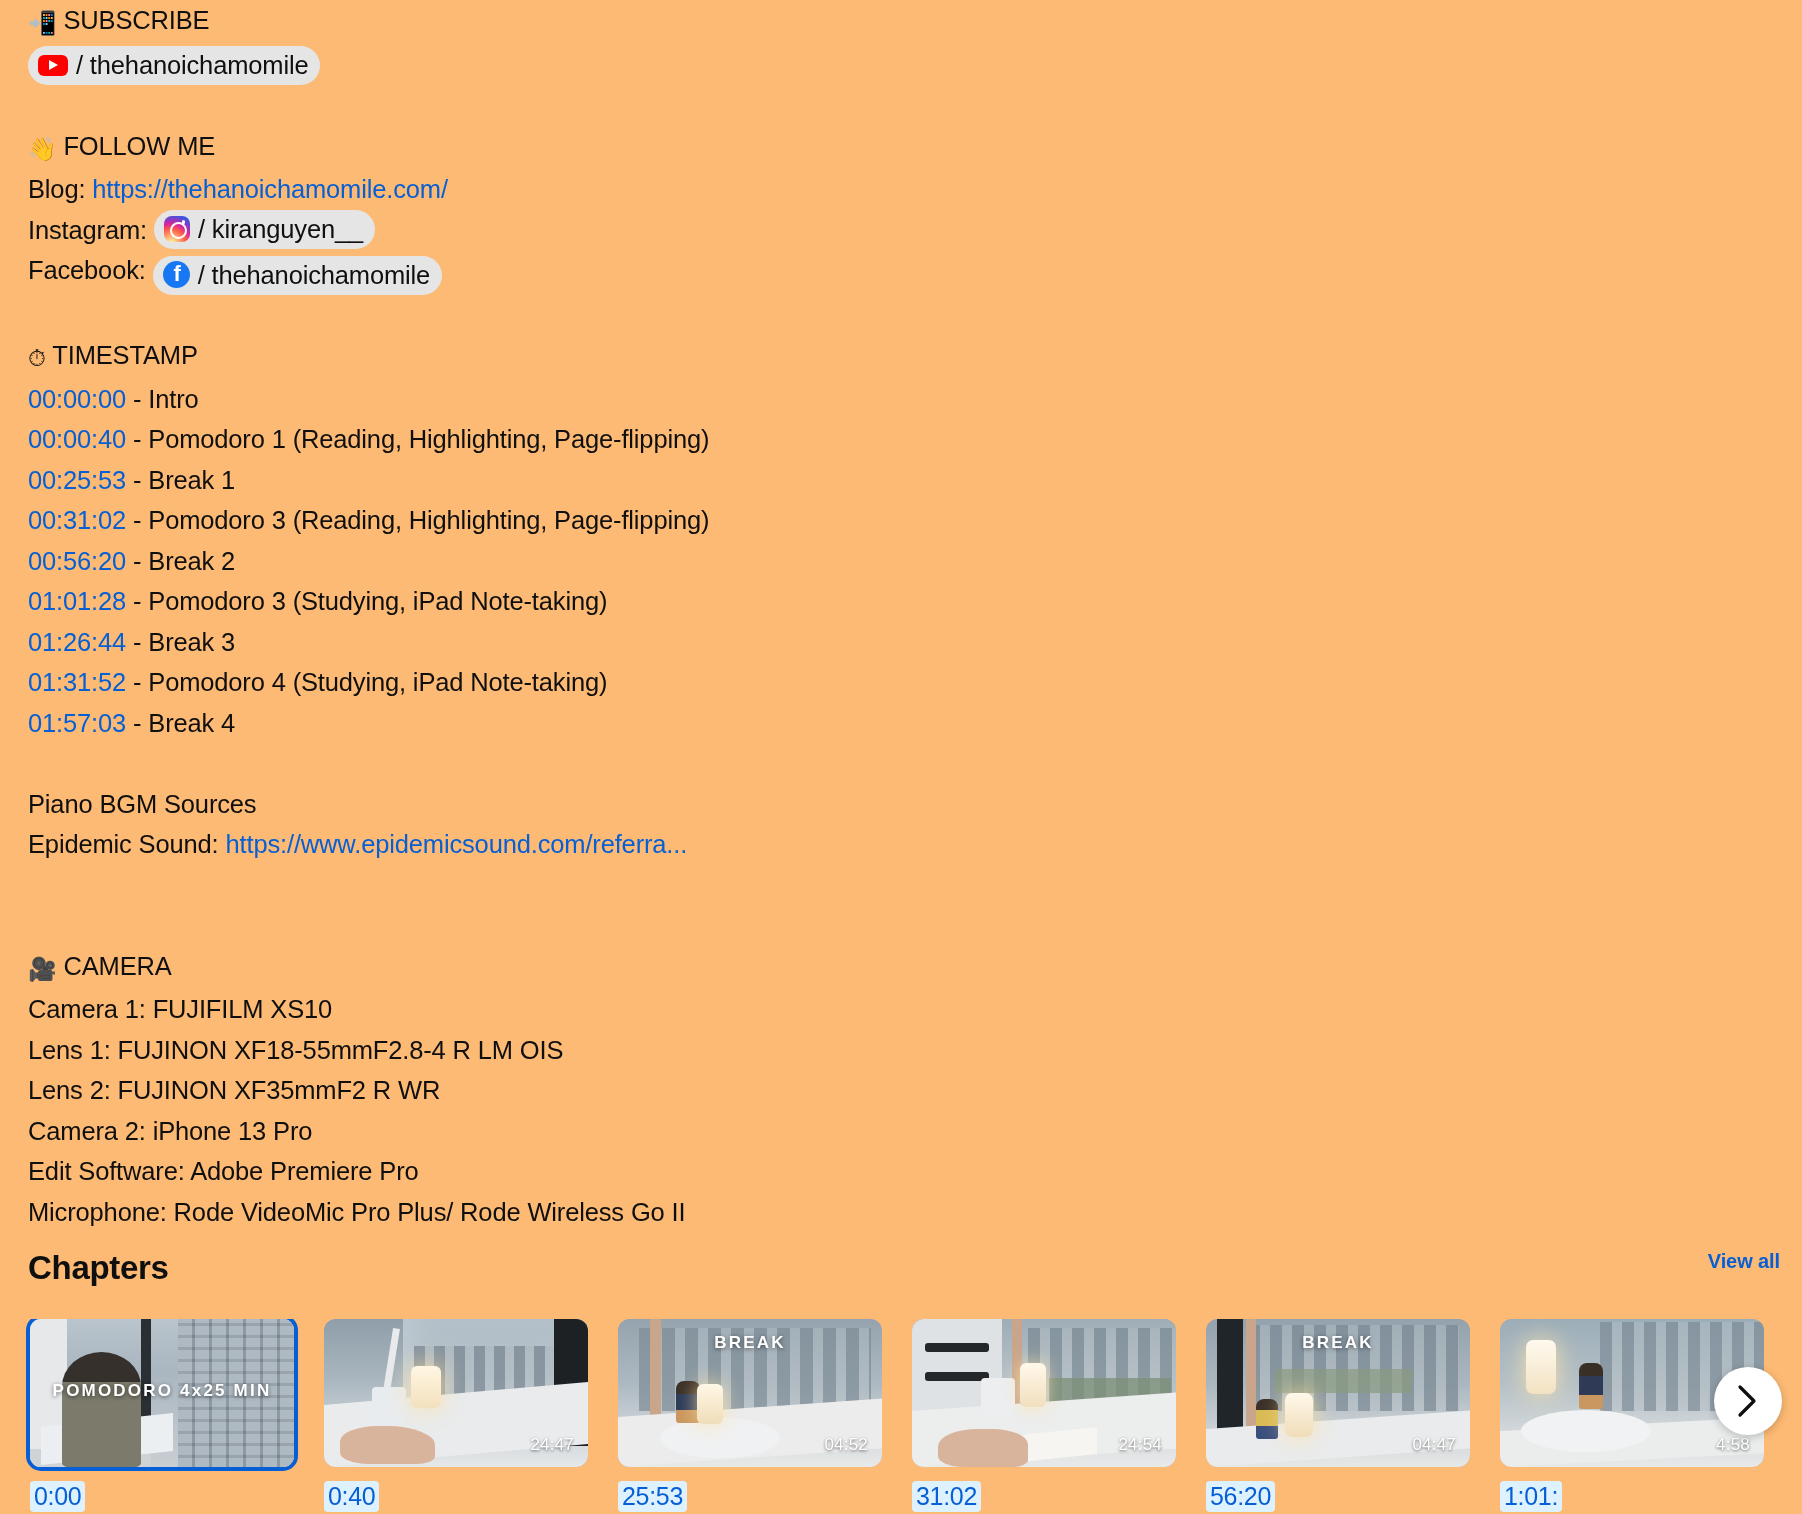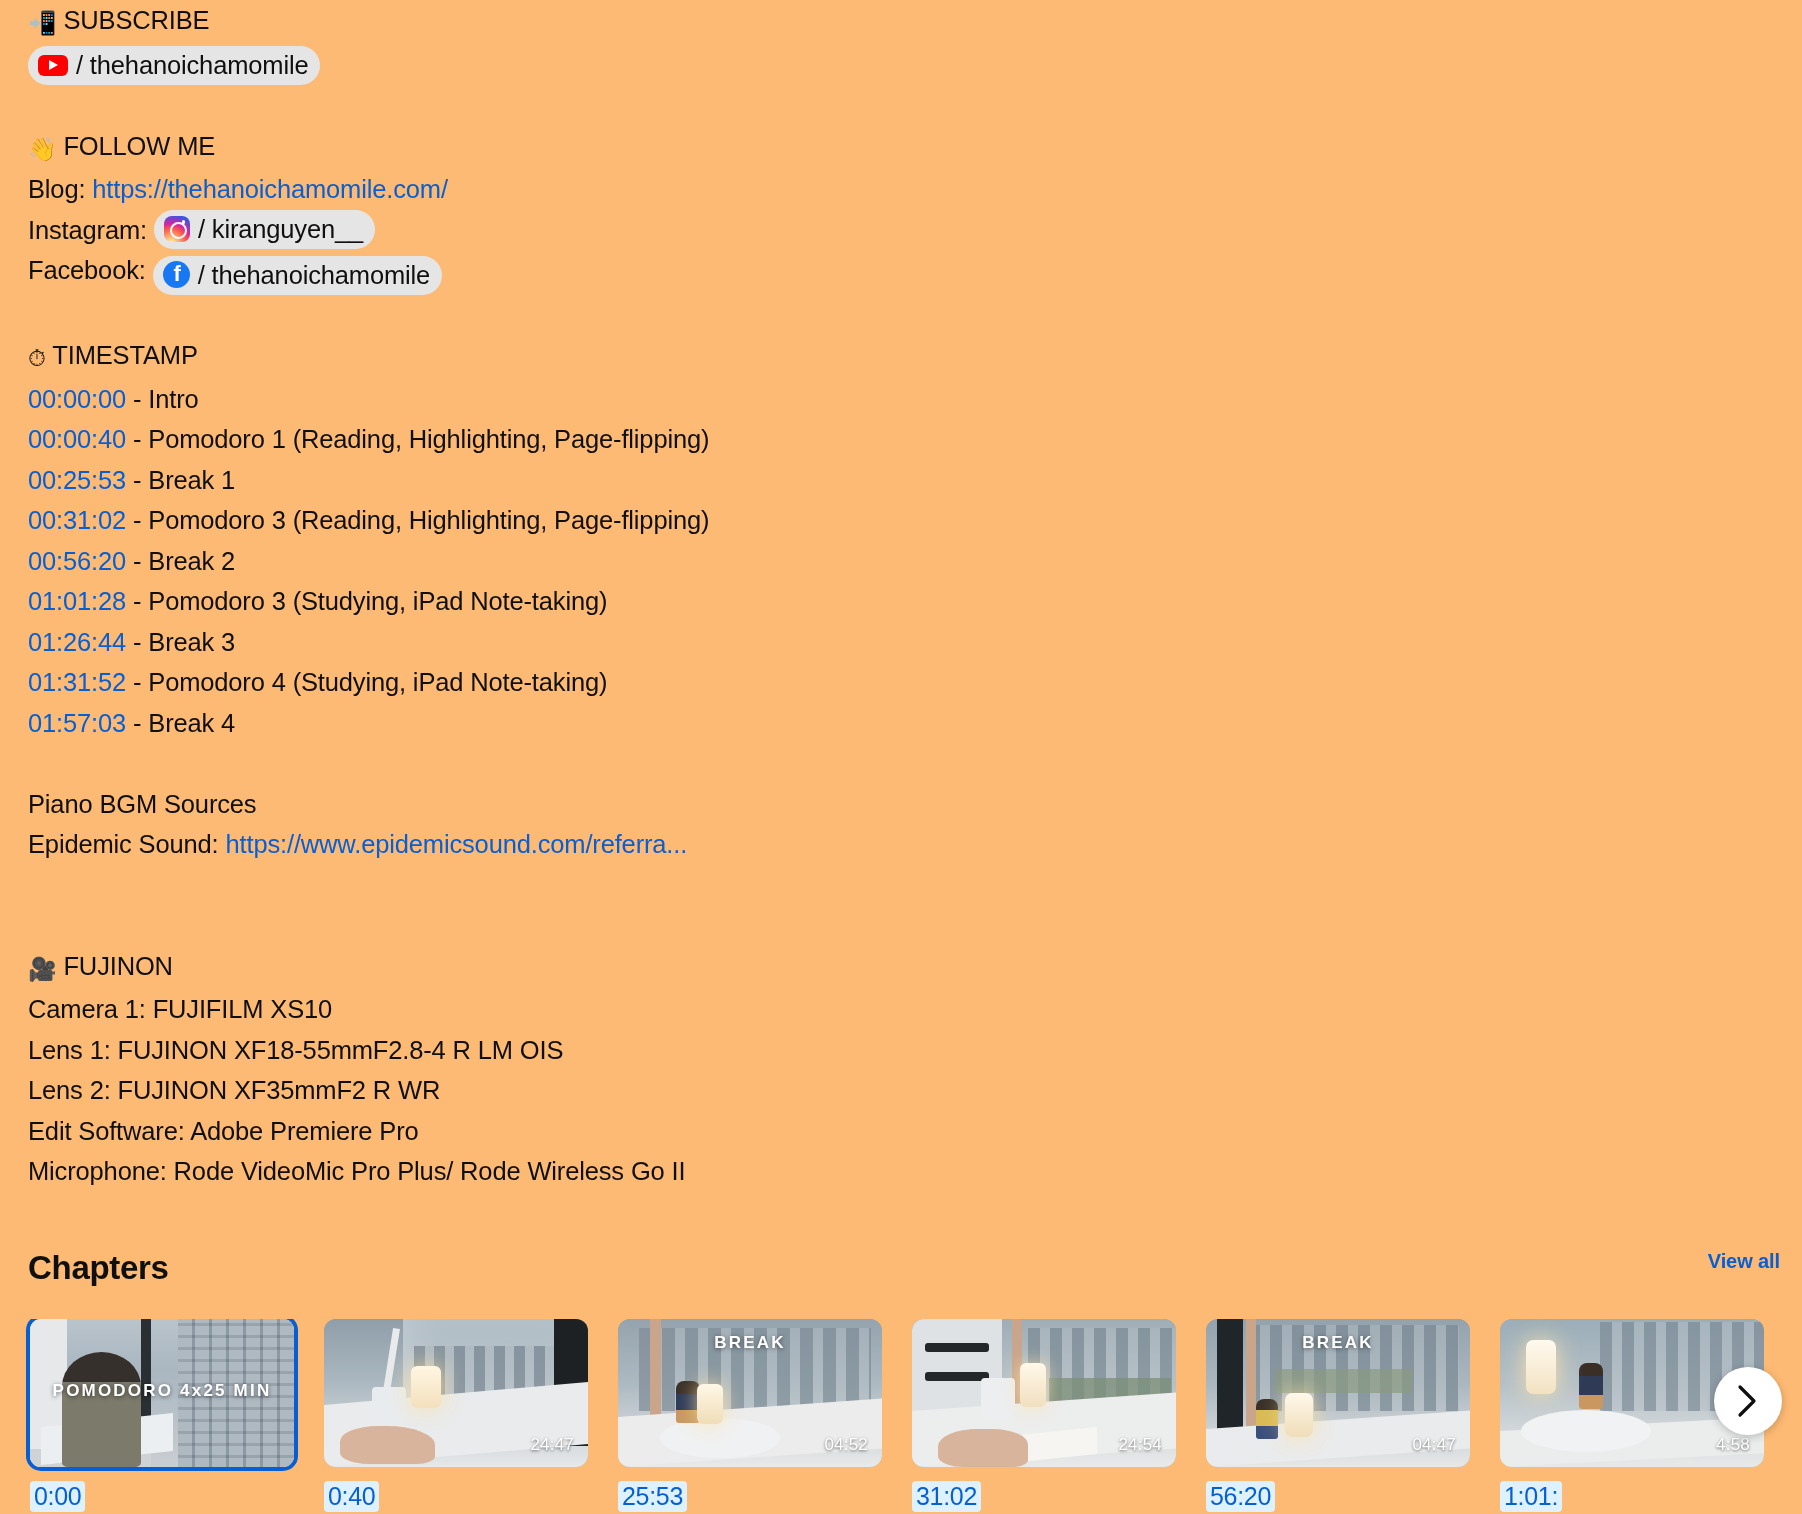--- a/index.html
+++ b/index.html
@@ -382,27 +382,28 @@
     <div class="line">
       <span>Epidemic Sound:</span>
       <a class="link" href="#">https://www.epidemicsound.com/referra...</a>
     </div>
 
     <div class="blank"></div>
     <div class="blank"></div>
 
     <div class="line">
       <span class="emoji">🎥</span>
-      <span>FUJINON</span>
+      <span>CAMERA</span>
     </div>
 
     <div id="camera-list">
         <div class="line">Camera 1: FUJIFILM XS10</div>
         <div class="line">Lens 1: FUJINON  XF18-55mmF2.8-4 R LM OIS</div>
         <div class="line">Lens 2: FUJINON  XF35mmF2 R WR</div>
+        <div class="line">Camera 2: iPhone 13 Pro</div>
         <div class="line">Edit Software: Adobe Premiere Pro</div>
         <div class="line">Microphone: Rode VideoMic Pro Plus/ Rode Wireless Go II</div>
       </div>
   </div>
 
   <div class="chapters">
     <div class="chapters-head">
       <div class="chapters-title">Chapters</div>
       <a class="view-all" href="#">View all</a>
     </div>

